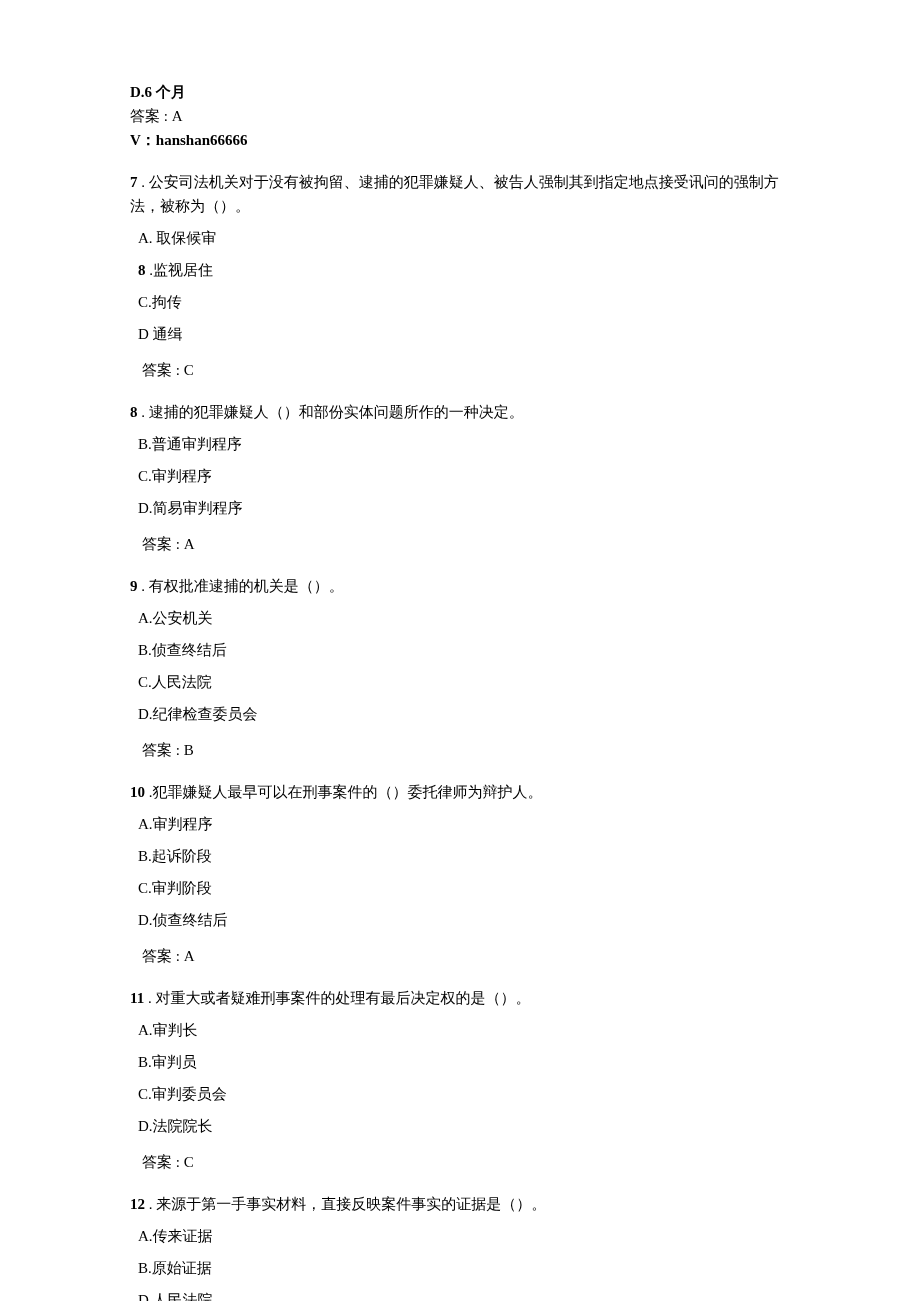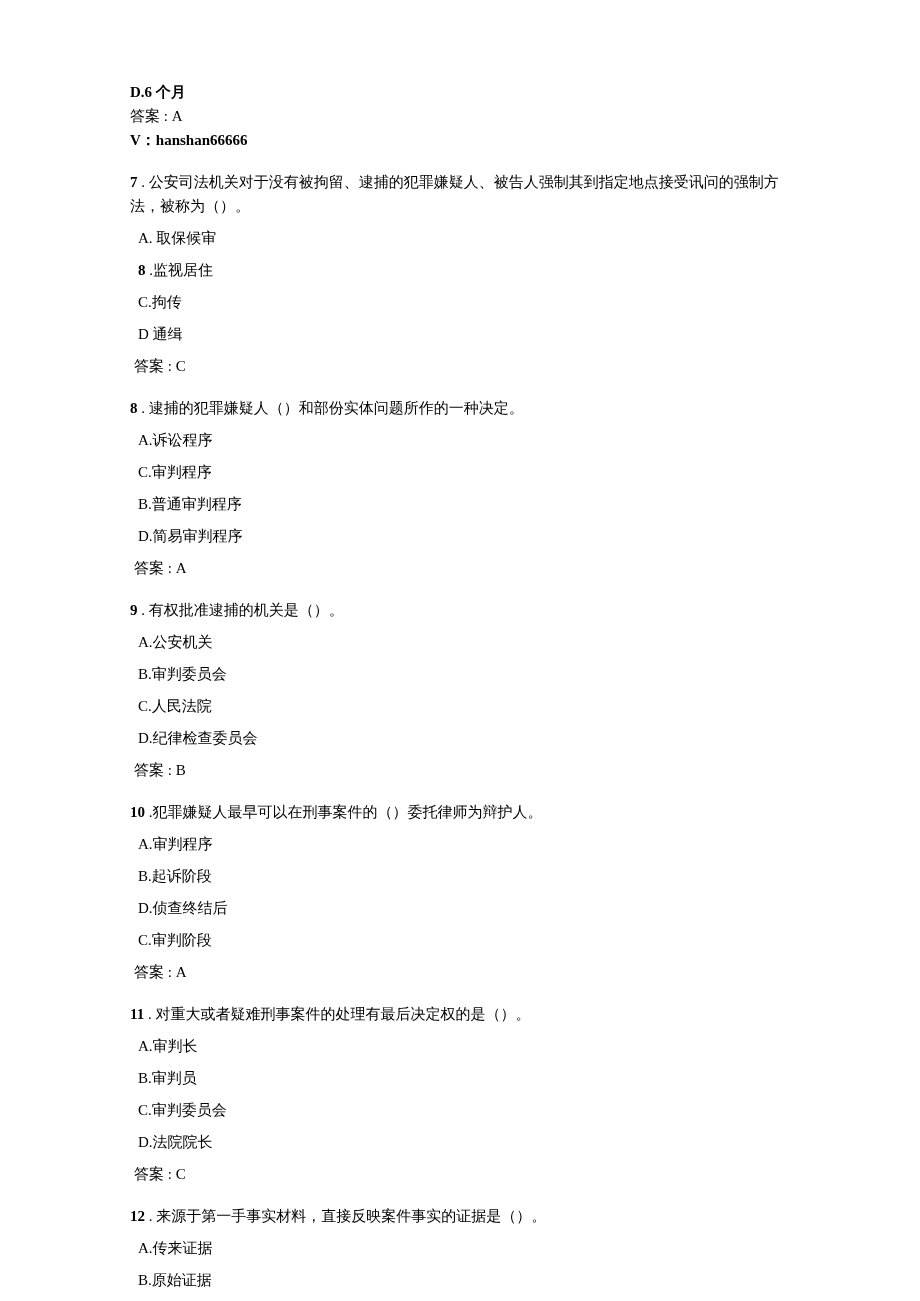--- a/index.html
+++ b/index.html
@@ -27,21 +27,21 @@
   .block {
     margin-bottom: 18px;
   }
   .question-text {
     margin: 0;
   }
   .option {
     margin: 8px;
   }
   .answer {
-    margin: 4px;
+    margin: 12px;
   }
 </style>
 </head>
 <body>
 
 <div class="page">
 
   <div class="block">
     <p class="line"><span class="bold">D.6 个月</span></p>
     <p class="line"><span>答案 : A</span></p>
@@ -58,46 +58,45 @@
     </p>
     <p class="option">C.拘传</p>
     <p class="option">D 通缉</p>
     <p class="answer">答案 : C</p>
   </div>
 
   <div class="block">
     <p class="question-text">
       <span class="bold">8</span><span> . 逮捕的犯罪嫌疑人（）和部份实体问题所作的一种决定。</span>
     </p>
-    <p class="option">A.诉讼程序</p>
+    <p class="option">B.普通审判程序</p>
     <p class="option">C.审判程序</p>
-    <p class="option">B.普通审判程序</p>
     <p class="option">D.简易审判程序</p>
     <p class="answer">答案 : A</p>
   </div>
 
   <div class="block">
     <p class="question-text">
       <span class="bold">9</span><span> . 有权批准逮捕的机关是（）。</span>
     </p>
     <p class="option">A.公安机关</p>
-    <p class="option">B.审判委员会</p>
+    <p class="option">B.侦查终结后</p>
     <p class="option">C.人民法院</p>
     <p class="option">D.纪律检查委员会</p>
     <p class="answer">答案 : B</p>
   </div>
 
   <div class="block">
     <p class="question-text">
       <span class="bold">10</span><span>  .犯罪嫌疑人最早可以在刑事案件的（）委托律师为辩护人。</span>
     </p>
     <p class="option">A.审判程序</p>
     <p class="option">B.起诉阶段</p>
+    <p class="option">C.审判阶段</p>
     <p class="option">D.侦查终结后</p>
-    <p class="option">C.审判阶段</p>
     <p class="answer">答案 : A</p>
   </div>
 
   <div class="block">
     <p class="question-text">
       <span class="bold">11</span><span>  . 对重大或者疑难刑事案件的处理有最后决定权的是（）。</span>
     </p>
     <p class="option">A.审判长</p>
     <p class="option">B.审判员</p>
     <p class="option">C.审判委员会</p>

